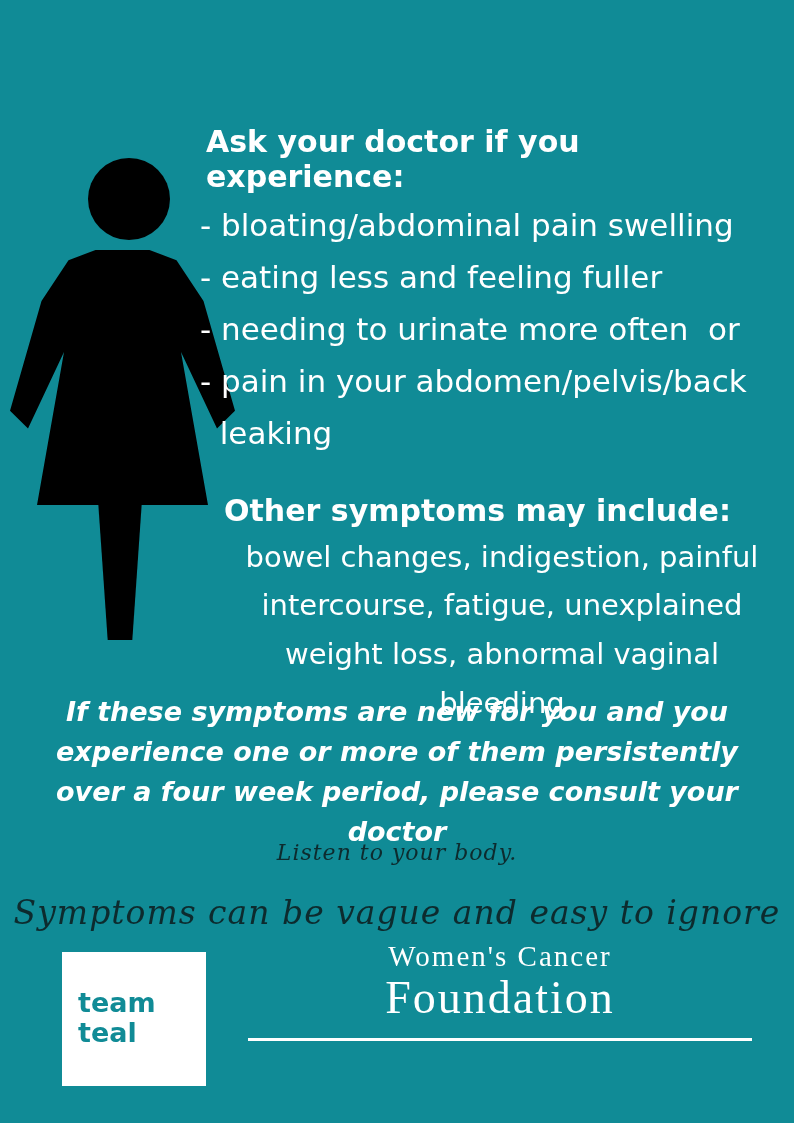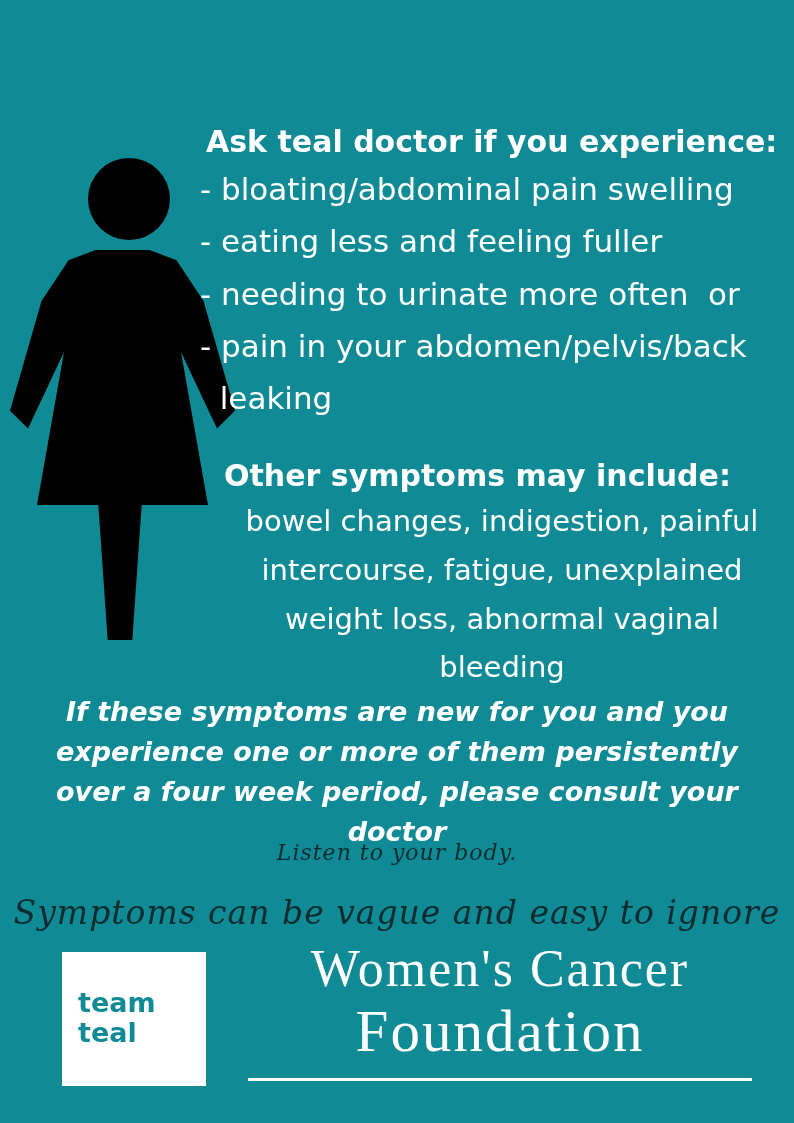--- a/index.html
+++ b/index.html
@@ -181,26 +181,26 @@
   .org {
     position: absolute;
     left: 230px;
     top: 940px;
     width: 540px;
     text-align: center;
     color: #ffffff;
     font-family: "Liberation Serif", serif;
   }
   .org-line1 {
-    font-size: 52px;
+    font-size: 29px;
     letter-spacing: 2px;
     line-height: 1.12;
   }
   .org-line2 {
-    font-size: 59px;
+    font-size: 46px;
     letter-spacing: 2px;
     line-height: 1.12;
   }
   .org-rule {
     margin-top: 14px;
     margin-left: 18px;
     width: 504px;
     height: 3px;
     background: #ffffff;
   }
@@ -211,21 +211,21 @@
 <div class="poster">
 
 
   <div class="figure">
     <div class="fig-head"></div>
     <div class="fig-body"></div>
     <div class="fig-leg"></div>
   </div>
 
   <div class="col">
-    <div class="heading head-indent">Ask teal doctor if you experience:</div>
+    <div class="heading head-indent">Ask your doctor if you experience:</div>
     <div class="bullets">
       <div class="bullet">- bloating/abdominal pain swelling</div>
       <div class="bullet">- eating less and feeling fuller</div>
       <div class="bullet">- needing to urinate more often  or</div>
       <div class="bullet">- pain in your abdomen/pelvis/back</div>
       <div class="bullet">  leaking</div>
     </div>
 
     <div class="section2">
       <div class="heading" style="padding-left:24px;">Other symptoms may include:</div>

